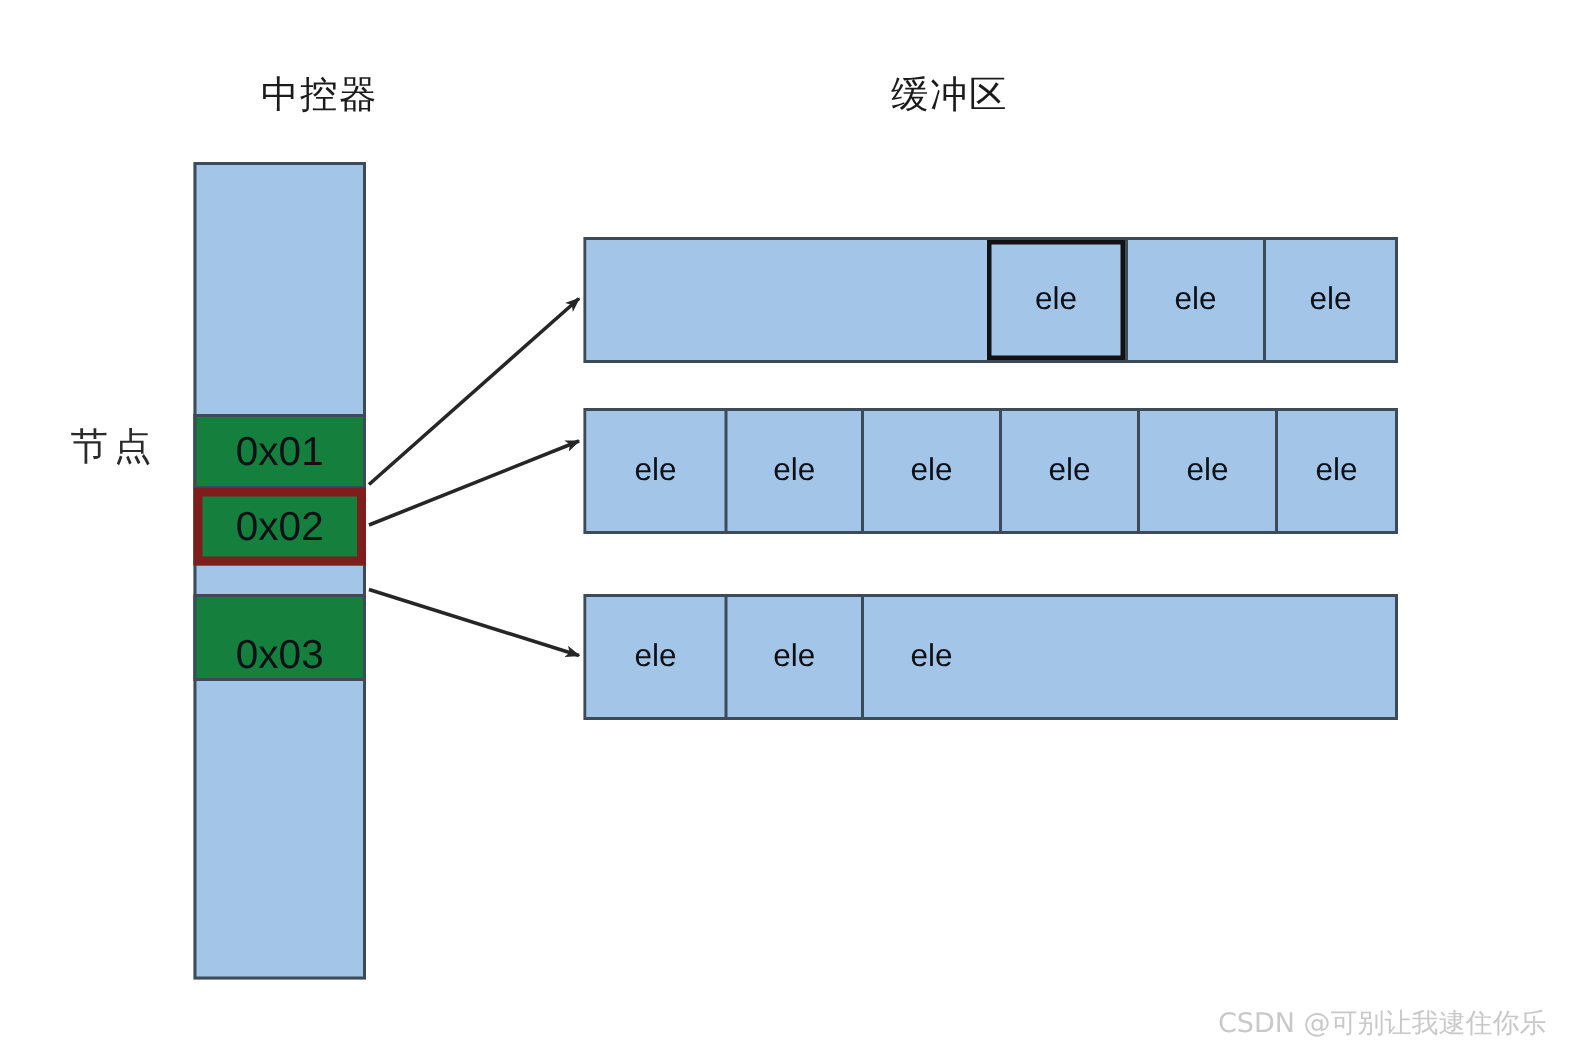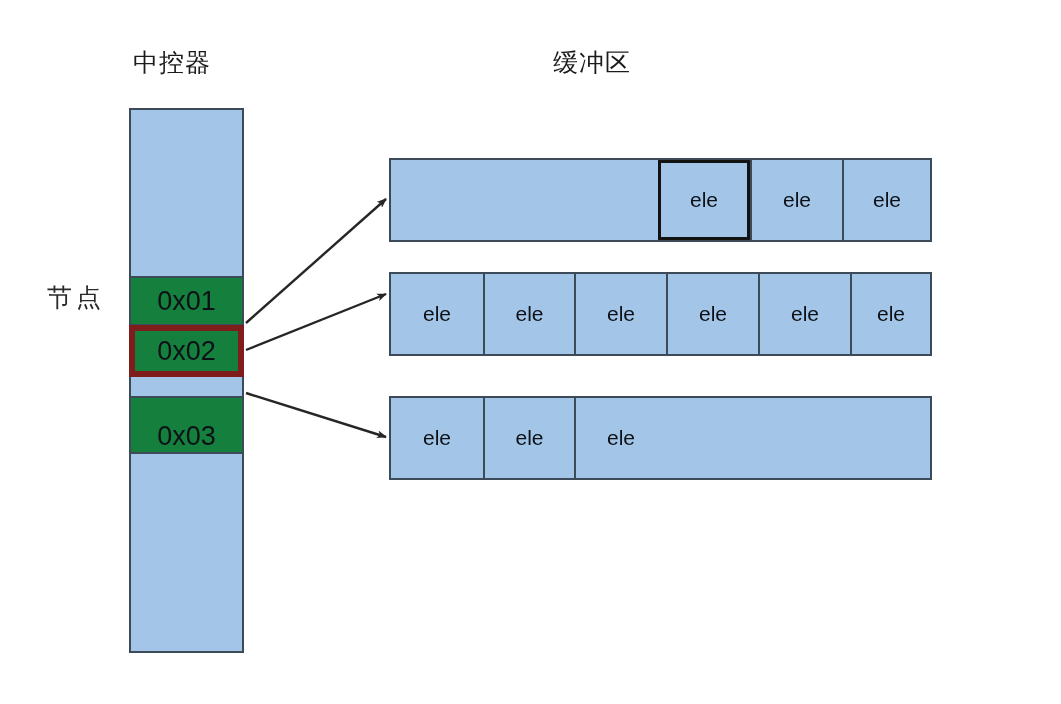--- a/index.html
+++ b/index.html
@@ -19,20 +19,21 @@
   }
 
   
   .heading {
     position: absolute;
     font-size: 25px;
     color: #1b1b1b;
     letter-spacing: 1px;
     white-space: nowrap;
     font-family: "DejaVu Sans", "Liberation Sans", sans-serif;
+    margin-left: 41px;
   }
   #title-controller { left: 133px; top: 46px; }
   #title-buffer     { left: 553px; top: 46px; }
 
   .side-label {
     position: absolute;
     font-size: 25px;
     color: #2a2a2a;
     letter-spacing: 4px;
     white-space: nowrap;
@@ -184,14 +185,15 @@
     <defs>
       <marker id="ah" markerWidth="10" markerHeight="8" refX="9" refY="4" orient="auto" markerUnits="userSpaceOnUse">
         <path d="M0,0 L10,4 L0,8 L2.6,4 Z" fill="#262626"></path>
       </marker>
     </defs>
     <line x1="246" y1="323" x2="386" y2="199" stroke="#262626" stroke-width="2.4" marker-end="url(#ah)"></line>
     <line x1="246" y1="350" x2="386" y2="294" stroke="#262626" stroke-width="2.4" marker-end="url(#ah)"></line>
     <line x1="246" y1="393" x2="386" y2="437" stroke="#262626" stroke-width="2.4" marker-end="url(#ah)"></line>
   </svg>
 
+  <div id="watermark">CSDN @可别让我逮住你乐</div>
 
 </div>
 
 </body></html>

